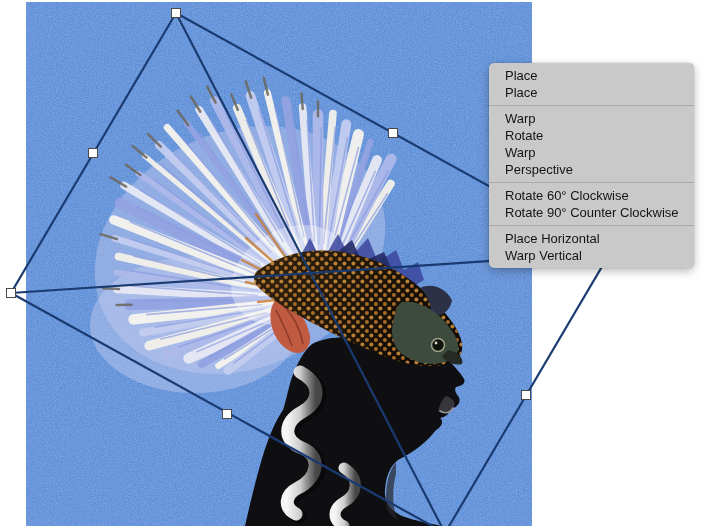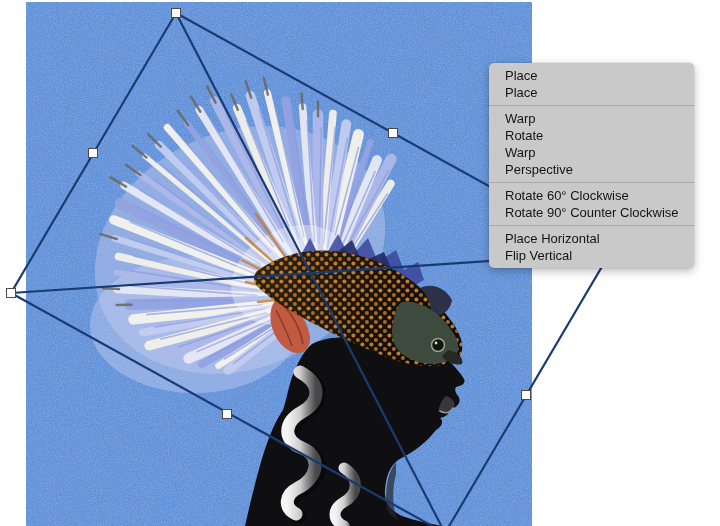--- a/index.html
+++ b/index.html
@@ -232,16 +232,16 @@
     <div class="menu-sep"></div>
     <div class="menu-item">Warp</div>
     <div class="menu-item">Rotate</div>
     <div class="menu-item">Warp</div>
     <div class="menu-item">Perspective</div>
     <div class="menu-sep"></div>
     <div class="menu-item">Rotate 60° Clockwise</div>
     <div class="menu-item">Rotate 90° Counter Clockwise</div>
     <div class="menu-sep"></div>
     <div class="menu-item">Place Horizontal</div>
-    <div class="menu-item">Flip Vertical</div>
+    <div class="menu-item">Warp Vertical</div>
   </div>
 
 </div>
 
 </body></html>

